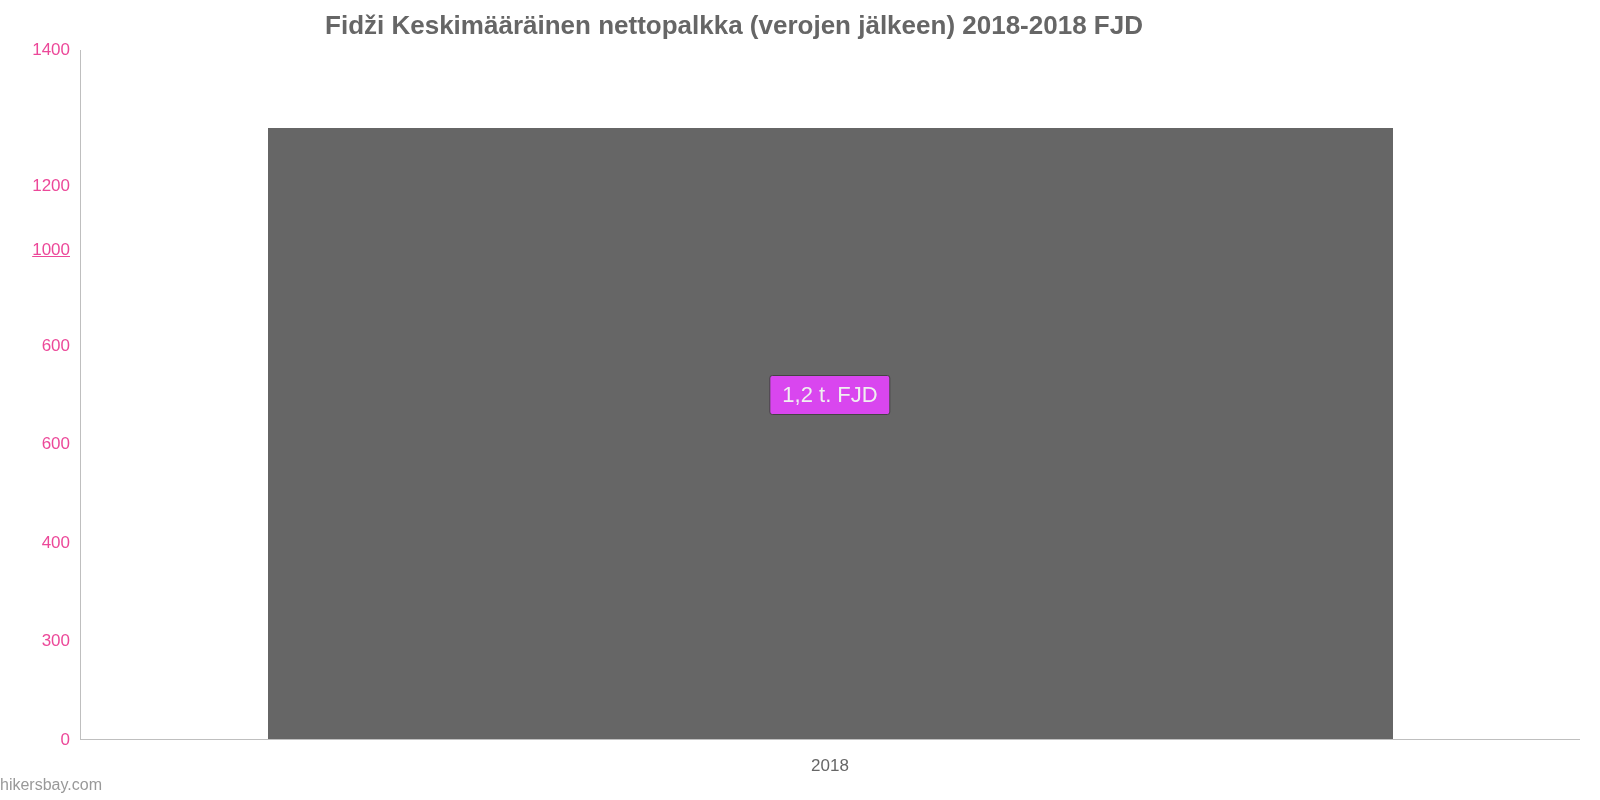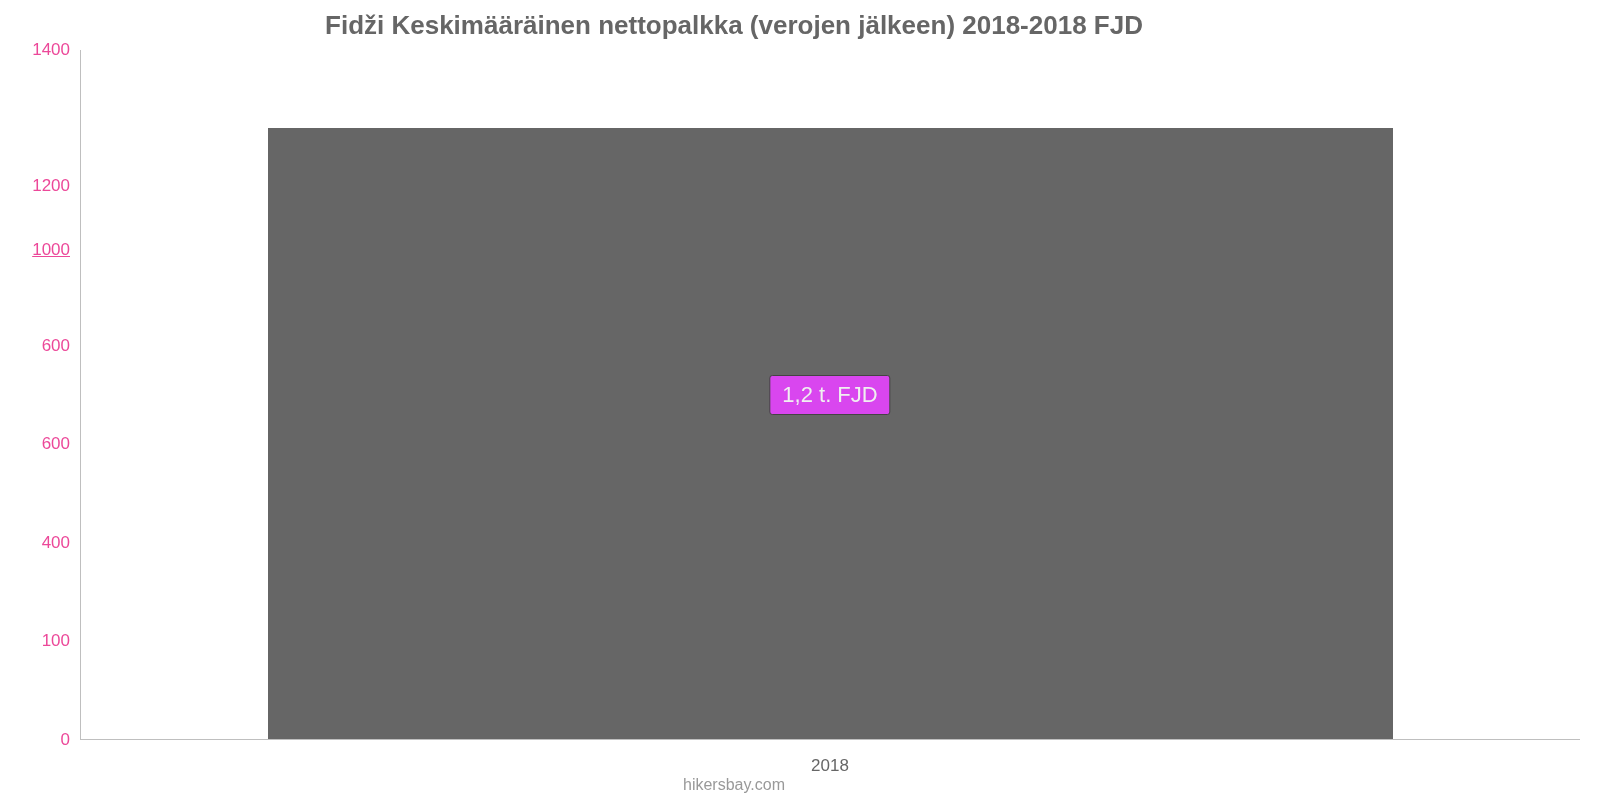--- a/index.html
+++ b/index.html
@@ -92,38 +92,37 @@
     border: 1px solid #444444;
     border-radius: 3px;
     white-space: nowrap;
   }
 
   .footer-credit {
     position: absolute;
     bottom: 6px;
     left: 0;
     width: 100%;
-    text-align: center;
     font-size: 16px;
     color: #999999;
   }
 </style>
 </head>
 <body>
 
 <div class="chart-wrapper">
 
   <div class="chart-title">Fidži Keskimääräinen nettopalkka (verojen jälkeen) 2018-2018 FJD</div>
 
   <div class="plot-area" id="plot-area">
     <div class="y-axis-line"></div>
     <div class="x-axis-line"></div>
 
   <div class="y-tick-label" style="top: 690px;">0</div>
-      <div class="y-tick-label" style="top: 591.429px;">100</div>
+      <div class="y-tick-label" style="top: 591.429px;">300</div>
       <div class="y-tick-label" style="top: 492.857px;">400</div>
       <div class="y-tick-label" style="top: 394.286px;">600</div>
       <div class="y-tick-label" style="top: 295.714px;">600</div>
       <div class="y-tick-label" style="top: 200px; text-decoration: underline;">1000</div>
       <div class="y-tick-label" style="top: 96px; margin-top: 40px;">1200</div>
       <div class="y-tick-label" style="top: 0px;">1400</div>
       <div class="bar" style="left: 187.5px; width: 1125px; height: 611.143px; background: rgb(102, 102, 102);"></div>
       <div class="x-tick-label" style="left: 750px;">2018</div>
       <div class="data-label" style="left: 750px; top: 345px;">1,2 t. FJD</div>
     </div>

